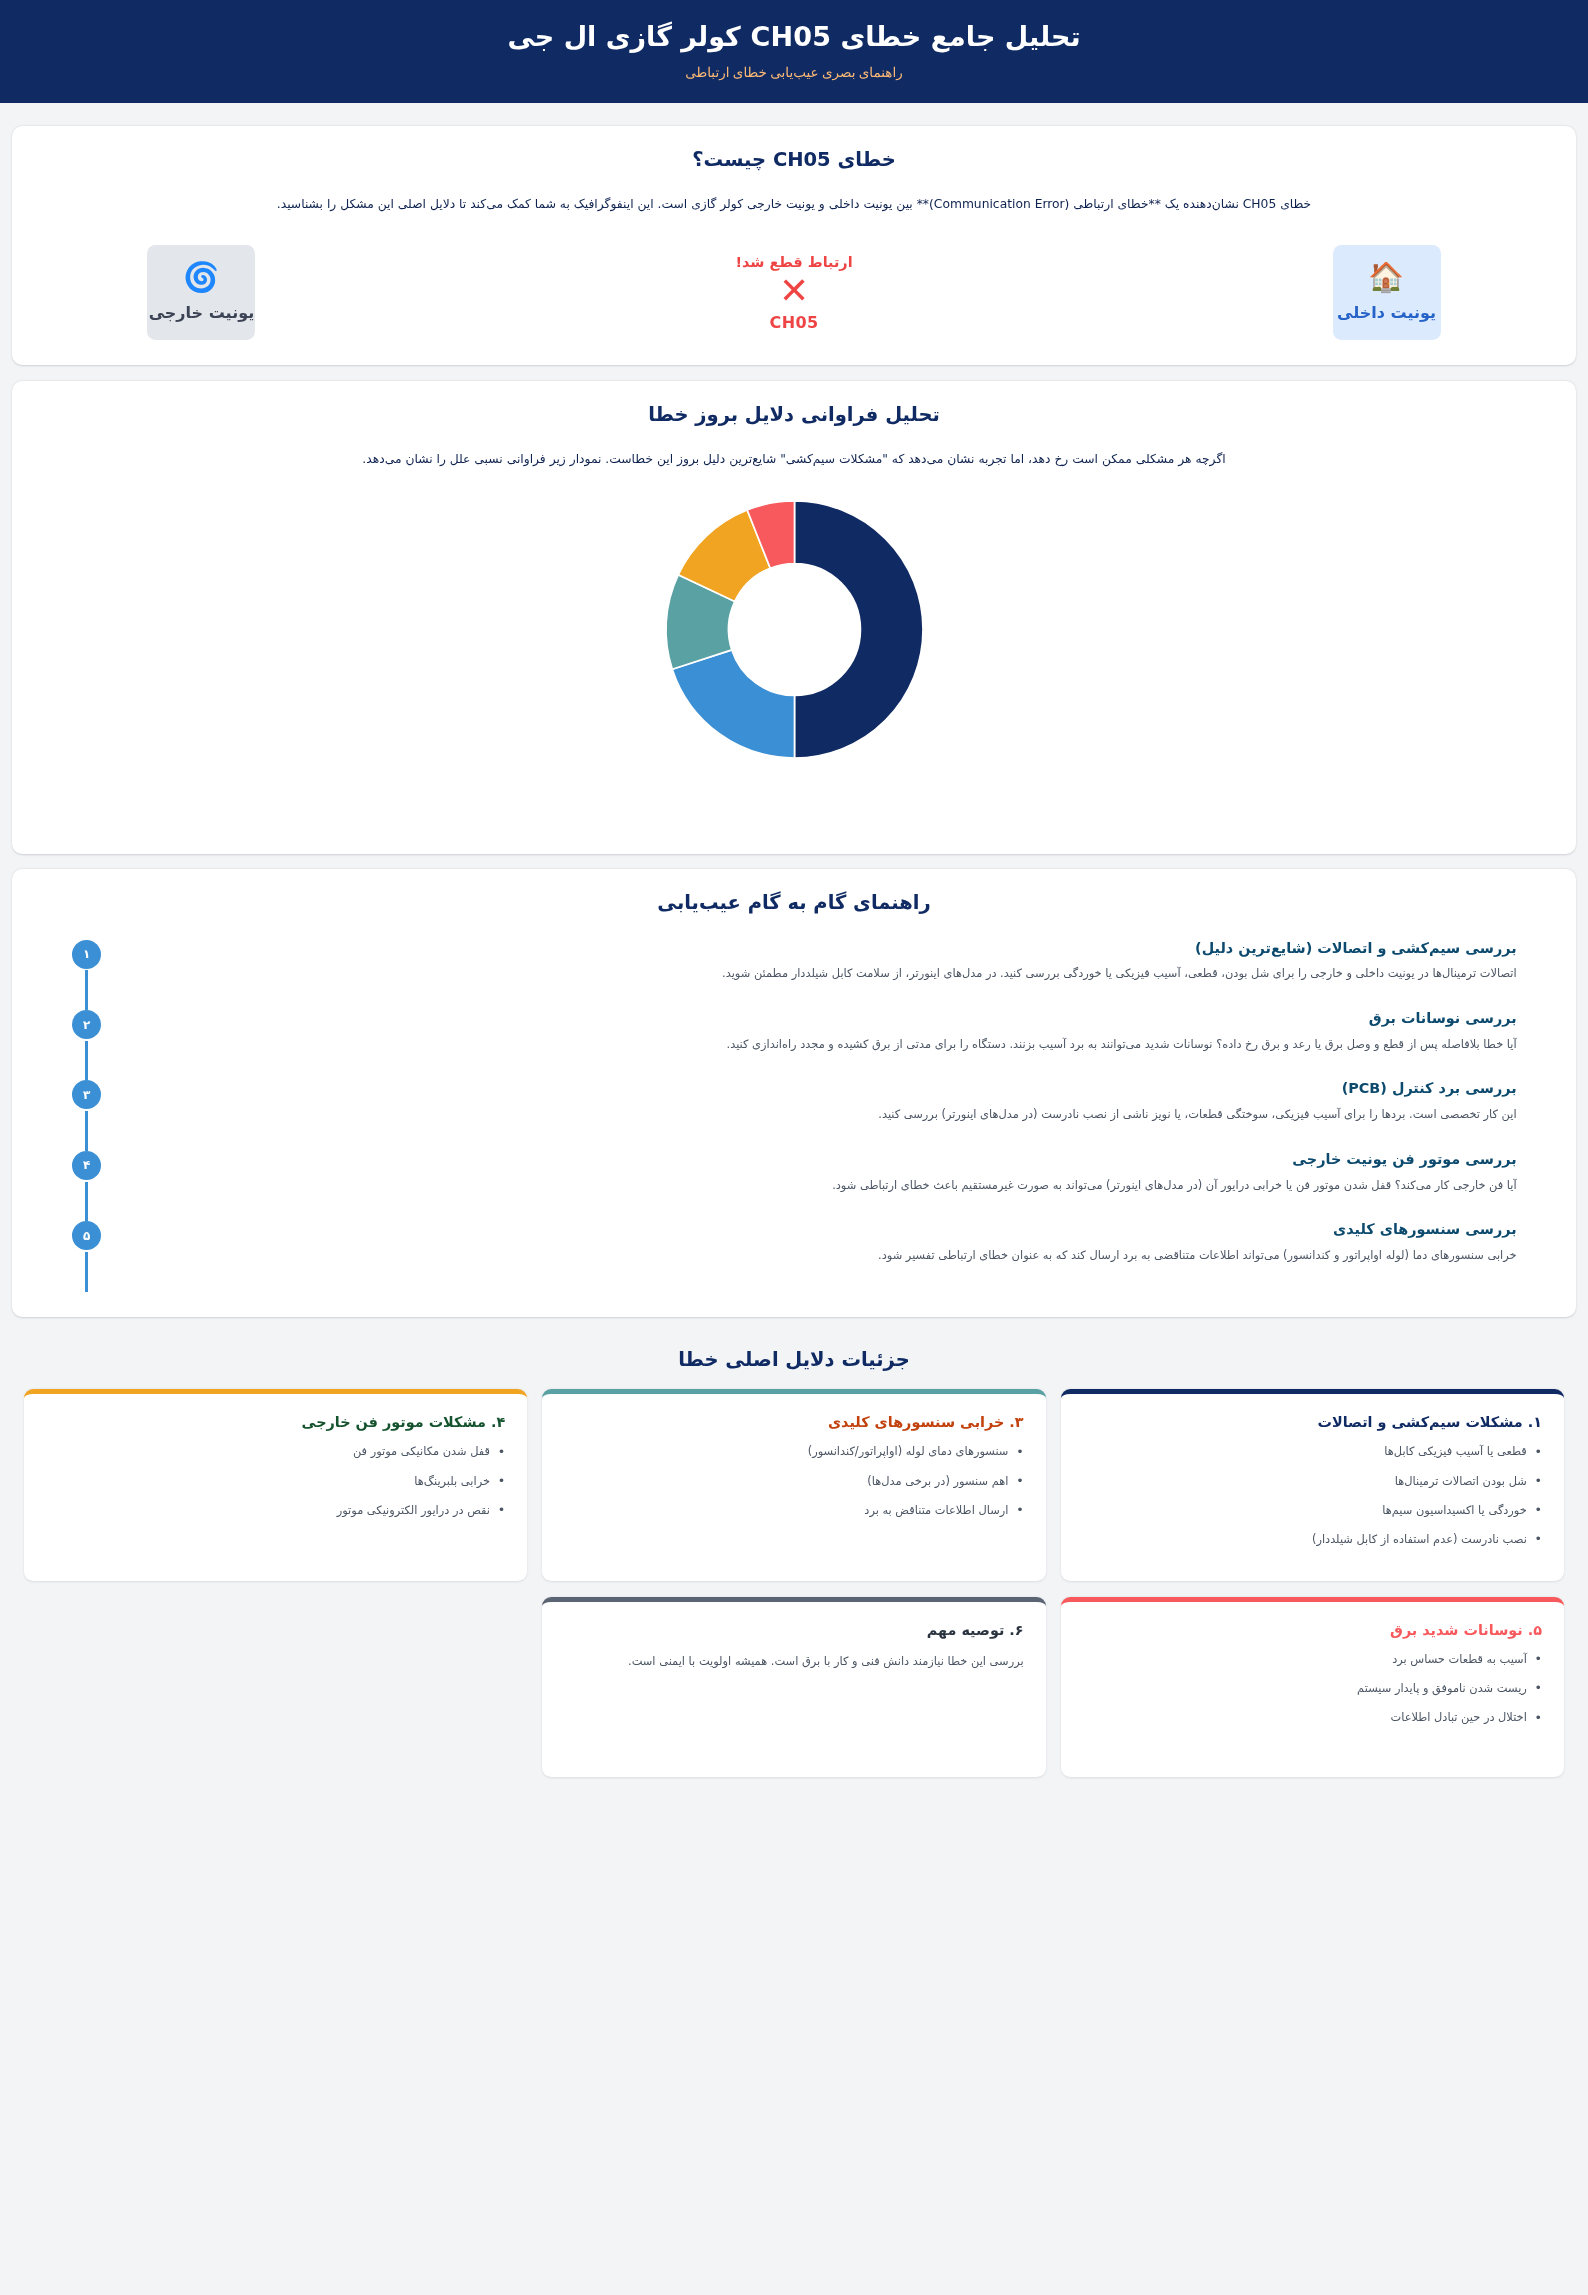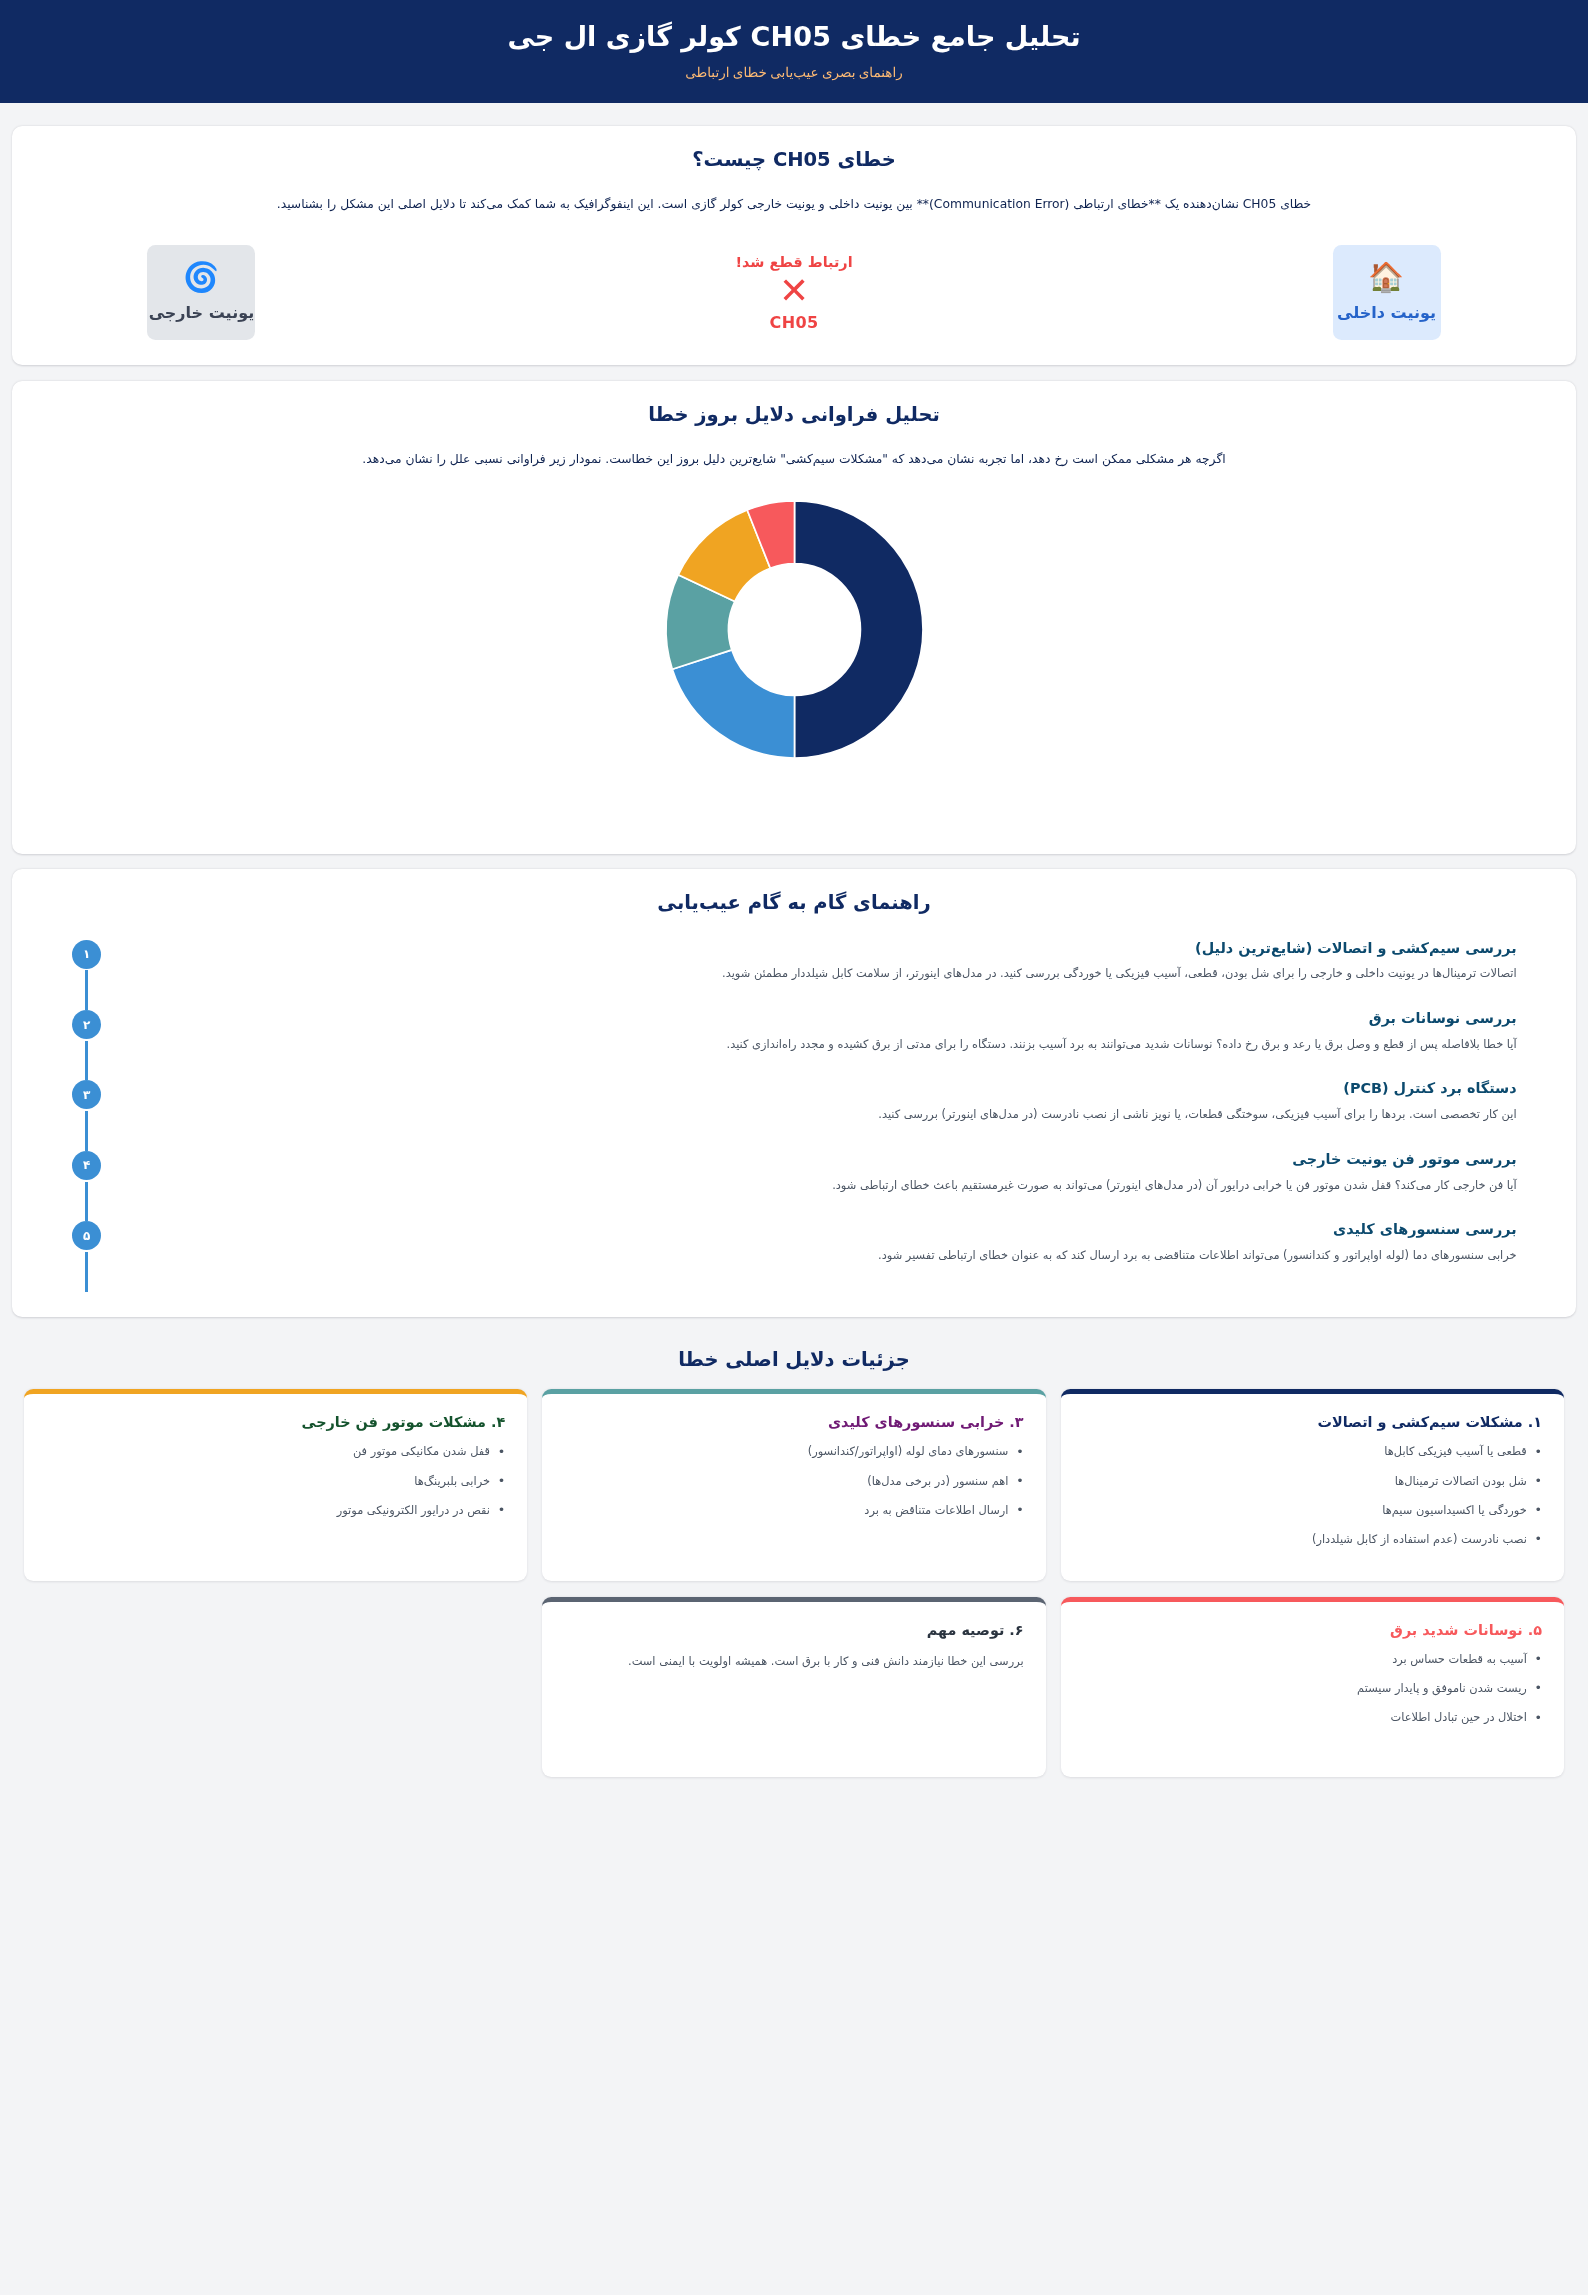--- a/index.html
+++ b/index.html
@@ -323,21 +323,21 @@
             <div class="step-title">بررسی نوسانات برق</div>
             <div class="step-desc">آیا خطا بلافاصله پس از قطع و وصل برق یا رعد و برق رخ داده؟ نوسانات شدید می‌توانند به برد آسیب بزنند. دستگاه را برای مدتی از برق کشیده و مجدد راه‌اندازی کنید.</div>
           </div>
         </div>
         <div class="step">
           <div class="step-railcol">
             <div class="step-badge">۳</div>
             <div class="step-rail"></div>
           </div>
           <div class="step-body">
-            <div class="step-title">دستگاه برد کنترل (PCB)</div>
+            <div class="step-title">بررسی برد کنترل (PCB)</div>
             <div class="step-desc">این کار تخصصی است. بردها را برای آسیب فیزیکی، سوختگی قطعات، یا نویز ناشی از نصب نادرست (در مدل‌های اینورتر) بررسی کنید.</div>
           </div>
         </div>
         <div class="step">
           <div class="step-railcol">
             <div class="step-badge">۴</div>
             <div class="step-rail"></div>
           </div>
           <div class="step-body">
             <div class="step-title">بررسی موتور فن یونیت خارجی</div>
@@ -363,21 +363,21 @@
         <div class="detail-card" style="border-top-color: rgb(16, 42, 99);">
           <h3 style="color:#102a63">۱. مشکلات سیم‌کشی و اتصالات</h3>
           <ul>
             <li>قطعی یا آسیب فیزیکی کابل‌ها</li>
             <li>شل بودن اتصالات ترمینال‌ها</li>
             <li>خوردگی یا اکسیداسیون سیم‌ها</li>
             <li>نصب نادرست (عدم استفاده از کابل شیلددار)</li>
           </ul>
         </div>
         <div class="detail-card" style="border-top-color: rgb(90, 161, 163);">
-          <h3 style="color:#701a75">۳. خرابی سنسورهای کلیدی</h3>
+          <h3 style="color:#c2410c">۳. خرابی سنسورهای کلیدی</h3>
           <ul>
             <li>سنسورهای دمای لوله (اواپراتور/کندانسور)</li>
             <li>اهم سنسور (در برخی مدل‌ها)</li>
             <li>ارسال اطلاعات متناقض به برد</li>
           </ul>
         </div>
         <div class="detail-card" style="border-top-color: rgb(240, 164, 34);">
           <h3 style="color:#14532d">۴. مشکلات موتور فن خارجی</h3>
           <ul>
             <li>قفل شدن مکانیکی موتور فن</li>

